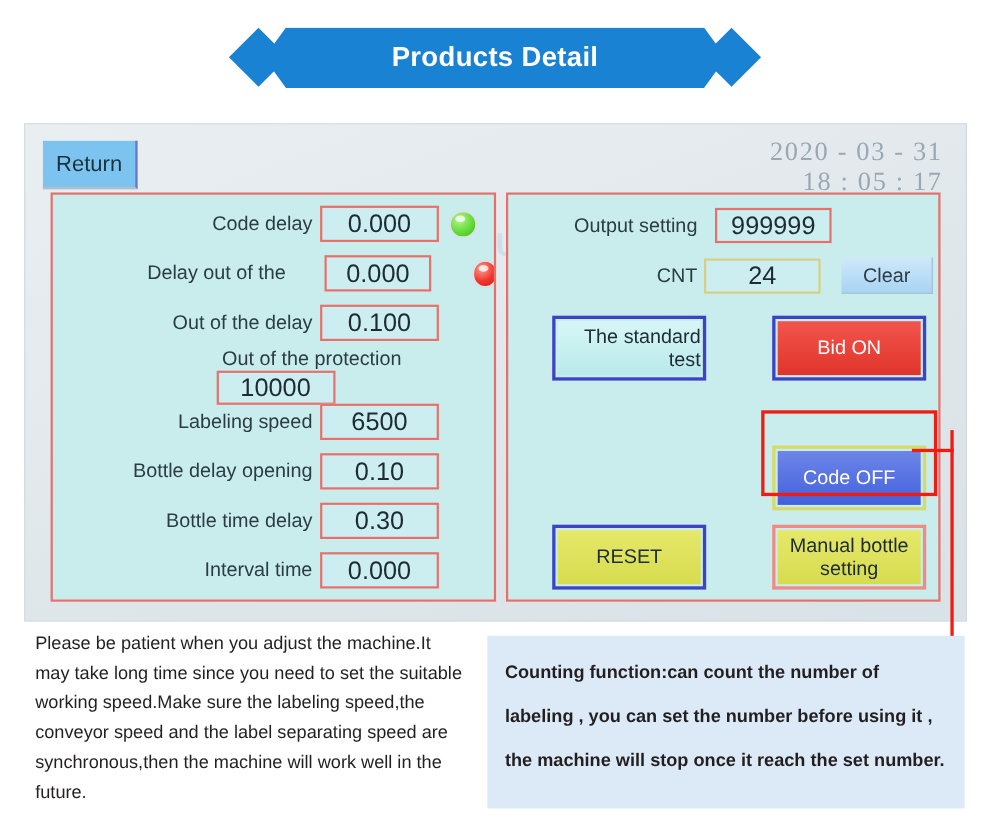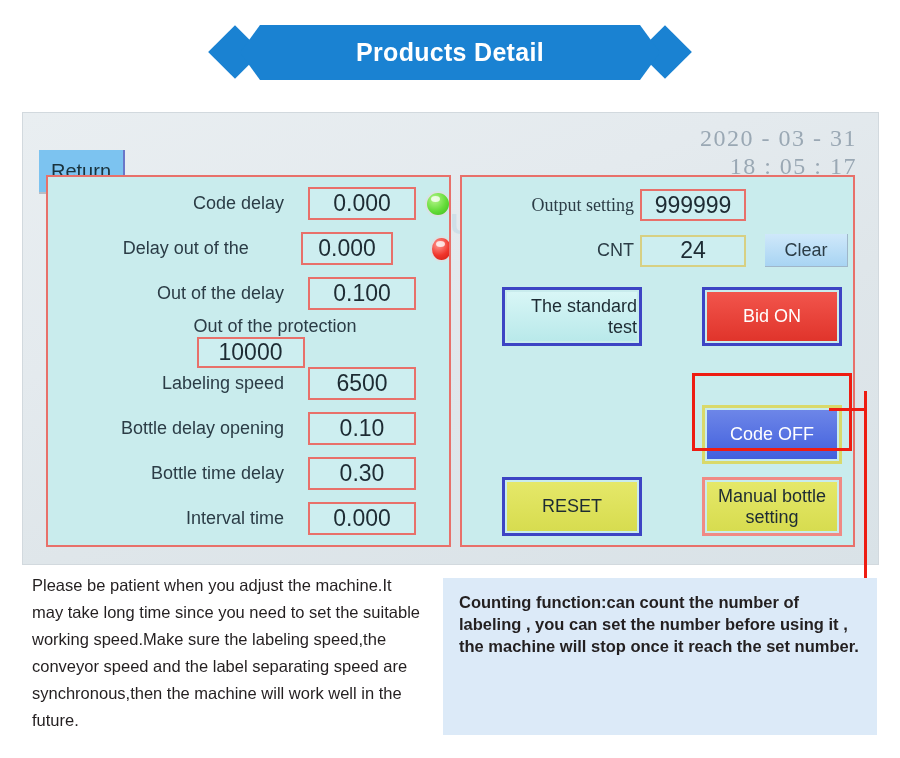--- a/index.html
+++ b/index.html
@@ -57,21 +57,20 @@
   #return-button {
     position: absolute;
     left: 17px; top: 16px;
     width: 84px; height: 42px;
     background: #7cc3f0;
     border-right: 2px solid #6a77c8;
     border-bottom: 2px solid #b9bcc4;
     display: flex; align-items: center; justify-content: center;
     color: #19323c;
     font-size: 20px;
-    margin-top: 22px;
   }
   #clock-block {
     position: absolute;
     right: 22px; top: 12px;
     text-align: right;
     color: #9aa8b4;
     font-family: "Liberation Serif", serif;
     font-size: 24px;
     line-height: 28px;
     letter-spacing: 1.5px;
@@ -101,21 +100,21 @@
 
   
   .param-row {
     position: absolute;
     left: 0; width: 405px; height: 45px;
     display: flex; align-items: center;
   }
   .param-label {
     width: 236px;
     text-align: right;
-    padding-right: 24px;
+    padding-right: 7px;
     color: #2b3c46;
     font-size: 18px;
     white-space: nowrap;
   }
   .param-value {
     width: 108px; height: 33px;
     background: #cdeef0;
     border: 2px solid #e8706a;
     box-sizing: border-box;
     display: flex; align-items: center; justify-content: center;
@@ -147,21 +146,21 @@
     display: flex; align-items: center;
   }
   #output-row { left: 12px; top: 12px; }
   #cnt-row    { left: 12px; top: 57px; }
   .field-label {
     color: #2b3c46;
     font-size: 18px;
     white-space: nowrap;
     text-align: right;
   }
-  #output-label { width: 160px; padding-right: 6px; font-family: Liberation Serif, serif; }
+  #output-label { width: 160px; padding-right: 16px; }
   #cnt-label    { width: 160px; padding-right: 6px; }
   #output-value {
     width: 106px; height: 32px;
     background: #cdeef0;
     border: 2px solid #e8706a;
     box-sizing: border-box;
     display: flex; align-items: center; justify-content: center;
     color: #1d2b33; font-size: 23px;
   }
   #cnt-value {
@@ -251,21 +250,21 @@
     width: 434px; height: 157px;
     background: #dceaf8;
   }
   #callout-text {
     position: absolute;
     left: 459px; top: 591px;
     width: 402px;
     color: #231f20;
     font-size: 16.5px;
     font-weight: bold;
-    line-height: 22px;
+    line-height: 40px;
   }
 </style>
 </head>
 <body>
 
 <div id="header-banner">
   <div class="diamond" id="diamond-left"></div>
   <div class="diamond" id="diamond-right"></div>
   <div id="banner-body"></div>
   <div id="banner-title">Products Detail</div>

